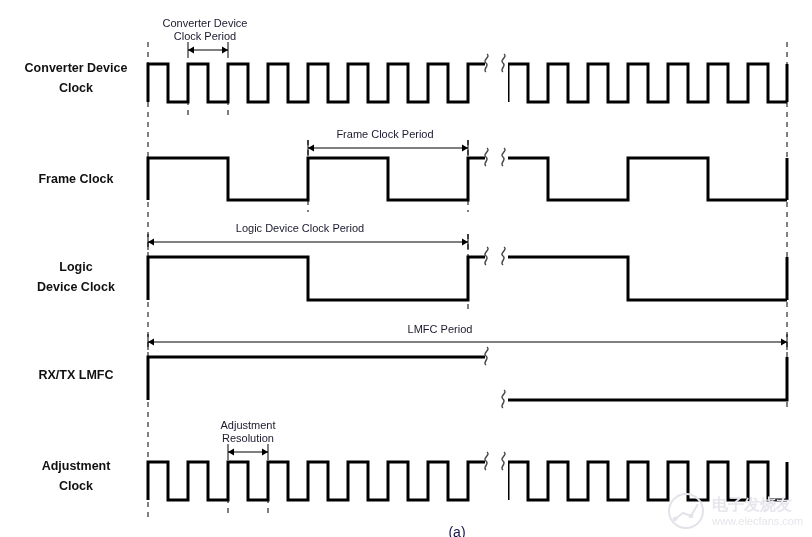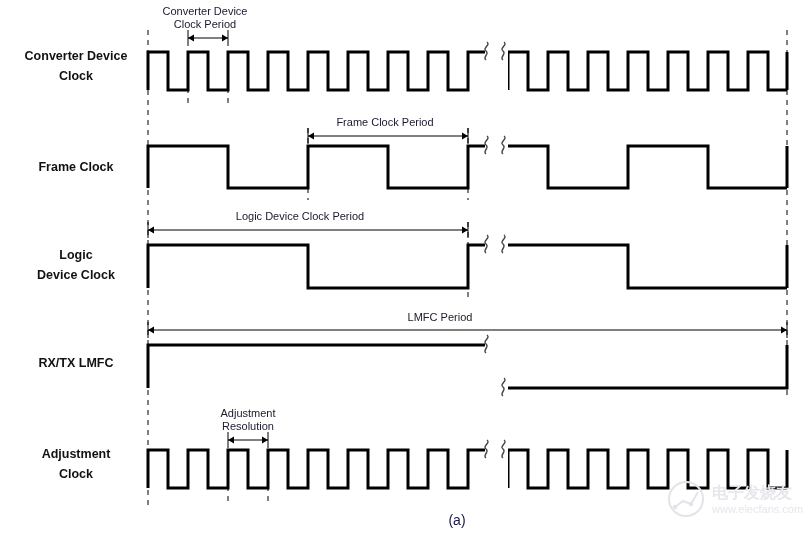--- a/index.html
+++ b/index.html
@@ -9,21 +9,21 @@
   }
   body {
     width: 812px;
     height: 537px;
     position: relative;
     font-family: "Liberation Sans", sans-serif;
     overflow: hidden;
   }
   #diagram-root {
     position: absolute;
-    left: 0; top: 0;
+    left: 0; top: 12px;
     width: 812px;
     height: 446px;
   }
   svg.timing {
     display: block;
     width: 812px;
     height: 537px;
   }
   .row-label {
     font-family: "Liberation Sans", sans-serif;

